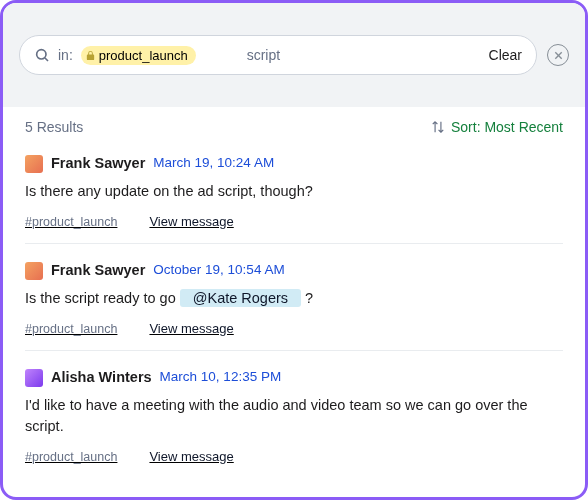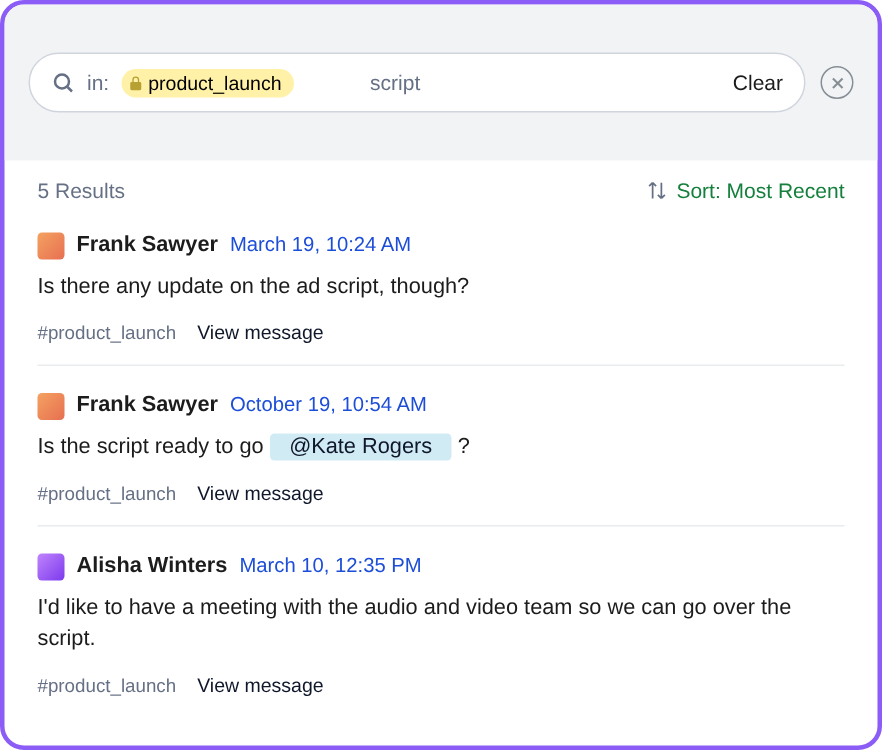--- a/index.html
+++ b/index.html
@@ -22,21 +22,21 @@
 .result { border-top: 1px solid #e9ecef; padding: 18px 0 14px; }
 .result:first-child { border-top: none; padding-top: 16px; }
 .head { display: flex; align-items: flex-start; gap: 8px; margin-bottom: 8px; }
 .avatar { width: 18px; height: 18px; border-radius: 3px; flex-shrink: 0; }
 .av1 { background: linear-gradient(135deg, #f4a261, #e76f51); }
 .av2 { background: linear-gradient(135deg, #c084fc, #7c3aed); }
 .name { font-weight: 700; font-size: 14.5px; color: #1d1c1d; }
 .time { color: #1d4ed8; font-size: 13.5px; }
 .msg { font-size: 14.5px; color: #1d1c1d; margin-bottom: 12px; line-height: 1.45; }
 .mention { background: #d1ebf5; color: #0f172a; padding: 1px 13px; border-radius: 3px; }
-.foot { display: flex; align-items: flex-end; gap: 14px; }
+.foot { display: flex; align-items: flex-end; gap: 32px; text-decoration: underline; }
 .channel { font-size: 12.5px; color: #667085; }
 .view-link { font-size: 13px; color: #0f172a; text-decoration: none; cursor: pointer; }
 </style>
 </head>
 <body>
 
 <div class="container">
 
   <div class="search-wrap">
     <div class="search-box">

